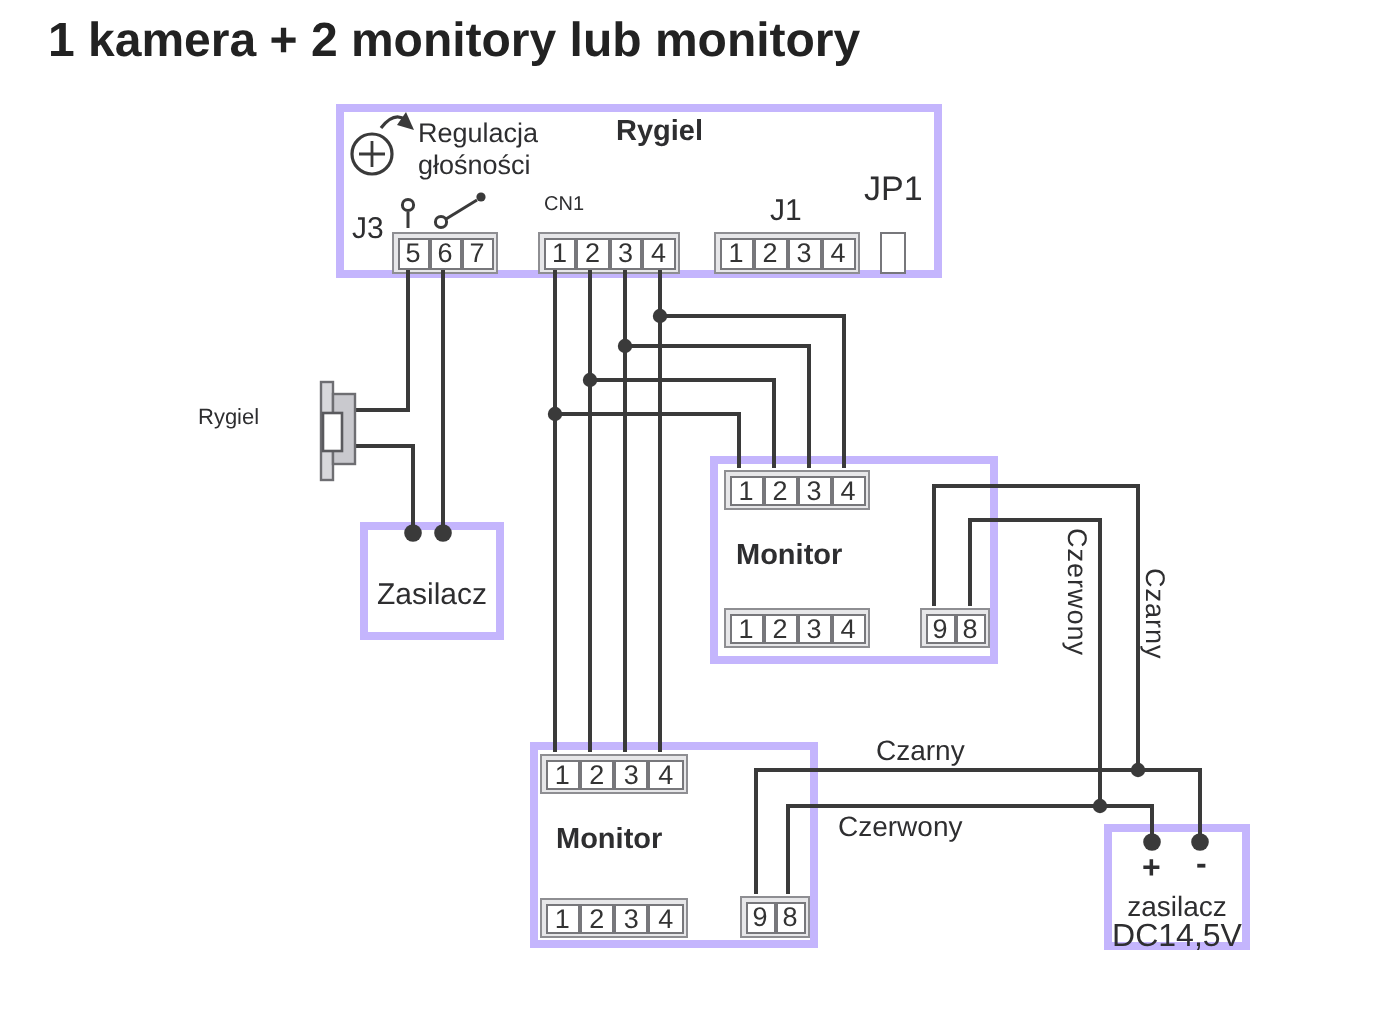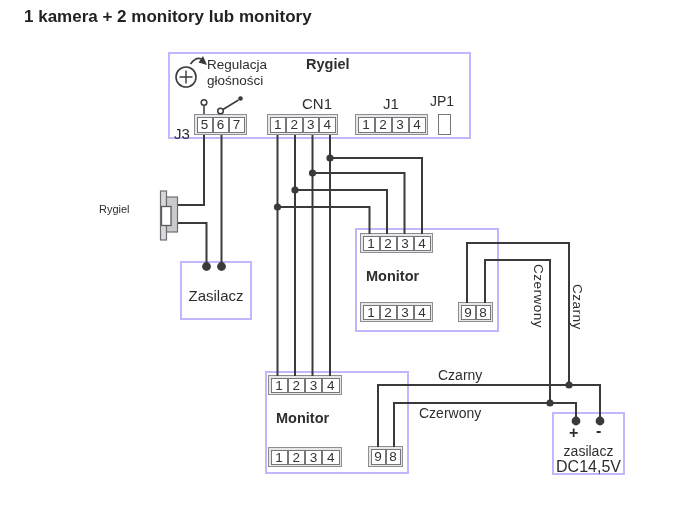--- a/index.html
+++ b/index.html
@@ -2,75 +2,75 @@
 <html><head>
 <meta charset="utf-8">
 <style>
   html,body{margin:0;padding:0;background:#fff;}
   .page{
     position:relative;width:695px;height:507px;background:#ffffff;
     font-family:"Liberation Sans", sans-serif;color:#2e2e30;overflow:hidden;
   }
   .lbl{position:absolute;white-space:nowrap;line-height:1.15;}
   .bold{font-weight:bold;}
-  .box{position:absolute;border:2px solid #c4b5fd;background:transparent;box-sizing:border-box;}
+  .box{position:absolute;border:4px solid #c4b5fd;background:transparent;box-sizing:border-box;}
   .strip{
     position:absolute;display:flex;background:#e7e7e9;border:1px solid #8e8e92;
     padding:1.5px;box-sizing:border-box;
   }
   .cell{
     flex:1;display:flex;align-items:center;justify-content:center;
     background:#fff;border:1px solid #77777b;font-size:13.5px;color:#333;
   }
   .jumper{position:absolute;background:#fff;border:1.5px solid #77777b;box-sizing:border-box;}
   .vtext{
     position:absolute;writing-mode:vertical-rl;text-orientation:mixed;
     font-size:13.5px;letter-spacing:0.5px;white-space:nowrap;
   }
   svg.overlay{position:absolute;left:0;top:0;z-index:6;pointer-events:none;}
-  .title{font-size:17px;font-weight:bold;color:#222;}
+  .title{font-size:24px;font-weight:bold;color:#222;}
 </style>
 </head>
 <body>
 
 <div class="page">
 
   <div class="lbl title" style="left:24px;top:7px;">1 kamera + 2 monitory lub monitory</div>
 
   <div class="box" style="left:168px;top:52px;width:303px;height:87px;">
     <div class="lbl" style="left:37px;top:3px;font-size:13.5px;">
       <div>Regulacja</div>
       <div>głośności</div>
     </div>
     <div class="lbl bold" style="left:136px;top:2px;font-size:14.5px;">Rygiel</div>
 
-    <div class="lbl" style="left:4px;top:50px;font-size:15px;margin-top:21px;">J3</div>
+    <div class="lbl" style="left:4px;top:50px;font-size:15px;">J3</div>
     <div class="strip" style="left:24px;top:60px;width:53px;height:21px;">
       <span class="cell">5</span>
       <span class="cell">6</span>
       <span class="cell">7</span>
     </div>
 
-    <div class="lbl" style="left:132px;top:41px;font-size:15px;">CN1</div>
+    <div class="lbl" style="left:100px;top:41px;font-size:10px;">CN1</div>
     <div class="strip" style="left:97px;top:60px;width:71px;height:21px;">
       <span class="cell">1</span>
       <span class="cell">2</span>
       <span class="cell">3</span>
       <span class="cell">4</span>
     </div>
 
     <div class="lbl" style="left:213px;top:41px;font-size:15px;">J1</div>
     <div class="strip" style="left:185px;top:60px;width:73px;height:21px;">
       <span class="cell">1</span>
       <span class="cell">2</span>
       <span class="cell">3</span>
       <span class="cell">4</span>
     </div>
 
-    <div class="lbl" style="left:260px;top:39px;font-size:14px;">JP1</div>
+    <div class="lbl" style="left:260px;top:29px;font-size:17px;">JP1</div>
     <div class="jumper" style="left:268px;top:60px;width:13px;height:21px;"></div>
   </div>
 
   <div class="lbl" style="left:99px;top:203px;font-size:11px;">Rygiel</div>
 
   <div class="box" style="left:180px;top:261px;width:72px;height:59px;">
     <div class="lbl" style="left:0;top:24px;width:100%;text-align:center;font-size:15px;">Zasilacz</div>
   </div>
 
   <div class="box" style="left:355px;top:228px;width:144px;height:104px;">

